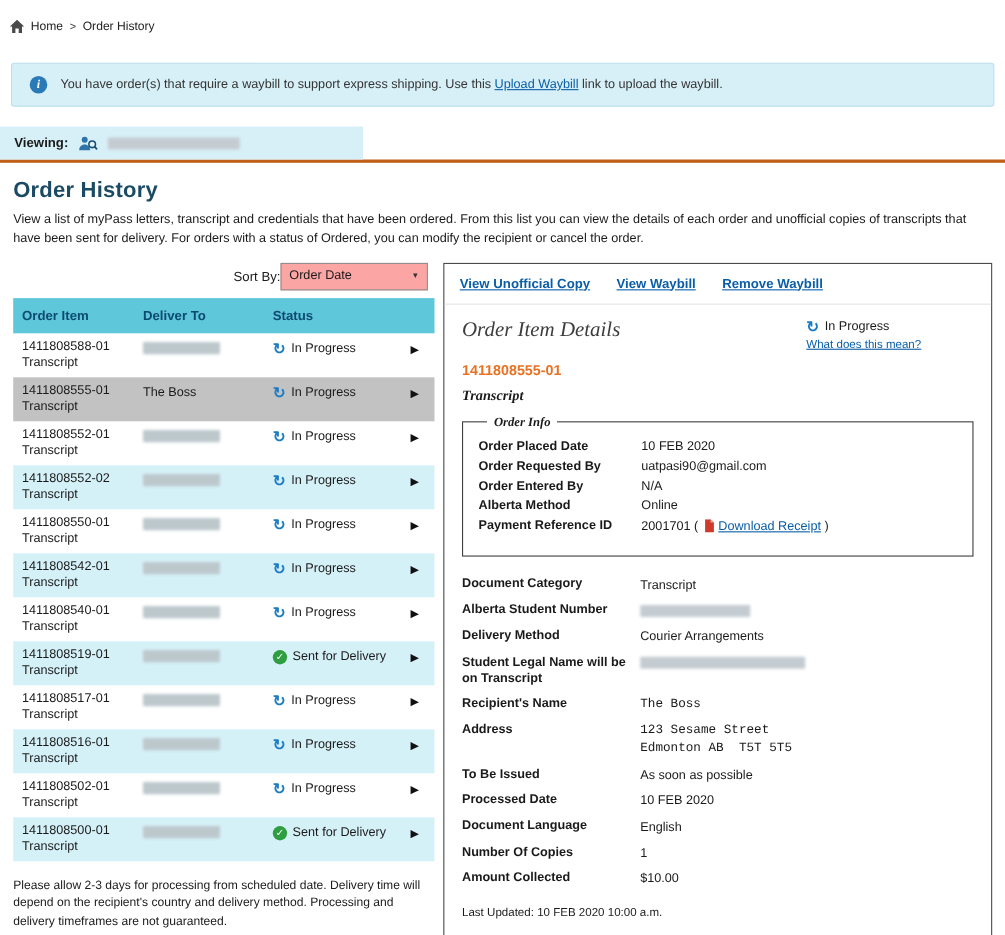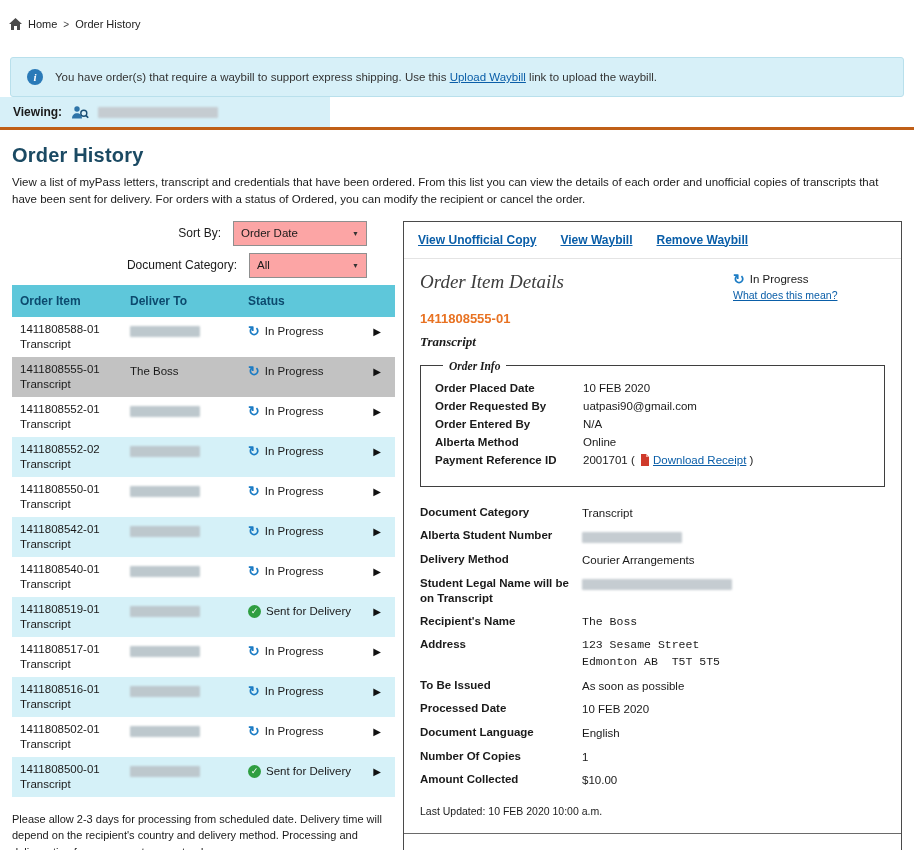--- a/index.html
+++ b/index.html
@@ -3,29 +3,29 @@
 <meta charset="utf-8">
 <style>
 *{box-sizing:border-box;margin:0;padding:0}
 body{width:914px;height:850px;overflow:hidden;font-family:"Liberation Sans",sans-serif;background:#fff;color:#1a1a1a;font-size:12px}
 a{color:#0a5ea8}
 .breadcrumb{display:flex;align-items:center;gap:6px;padding:18px 9px;font-size:11px;color:#222}
 .crumb-sep{color:#444;font-size:10px}
 .crumb-link{color:#222;text-decoration:none;cursor:pointer}
 .alert{margin:9px 10px 0;background:#d7f0f8;border:1px solid #b9e0ec;border-radius:3px;padding:11px 16px;display:flex;align-items:center;gap:12px;font-size:11.5px;color:#333}
 .info-icon{flex:none;width:16px;height:16px;border-radius:50%;background:#2a7ab8;color:#fff;font-weight:bold;font-size:11px;text-align:center;line-height:16px;font-family:"Liberation Serif",serif;font-style:italic}
-.viewing-bar{height:33px;border-bottom:3px solid #c05f17;display:flex;margin-top:0}
+.viewing-bar{height:33px;border-bottom:3px solid #c05f17;display:flex;margin-top:18px}
 .viewing-tab{width:330px;background:#d7f0f8;display:flex;align-items:center;gap:9px;padding:0 13px;font-size:12px}
 .viewing-label{font-weight:bold}
 .main{padding:0 12px}
 .page-title{font-size:20px;color:#1b4a63;font-weight:bold;margin:14px 0 7px;letter-spacing:.2px}
 .desc{font-size:11.5px;line-height:1.5;margin-bottom:12px}
 .content{display:flex;gap:8px;align-items:flex-start}
 .left-col{width:383px;flex:none}
-.filter-row{display:flex;align-items:center;justify-content:flex-end;gap:12px;margin:0 28px 7px 0}
+.filter-row{display:flex;align-items:center;justify-content:flex-end;gap:0;margin:0 6px 7px 0}
 .filter-label{font-size:12px;color:#1a1a1a}
 .select{border:1px solid #8f8f8f;background:#fca5a5;height:25px;display:flex;align-items:center;justify-content:space-between;padding:0 7px;font-size:11.5px;cursor:pointer}
 .select.w1{width:134px}
 .select.w2{width:118px}
 .caret{font-size:7px;color:#333}
 .thead{display:grid;grid-template-columns:110px 118px 119px 36px;background:#5ec7da;font-weight:bold;font-size:12px;color:#0c4a6e;padding:9px 0;margin-top:6px}
 .thead>div{padding-left:8px}
 .trow{display:grid;grid-template-columns:110px 118px 119px 36px;min-height:40px;font-size:11.5px;cursor:pointer}
 .trow.alt{background:#d5f1f8}
 .trow.selected{background:#c2c2c2}
@@ -108,27 +108,20 @@
 
   <div class="content">
     <div class="left-col">
       <div class="filter-row">
         <span class="filter-label">Sort By:</span>
         <div class="select w1">
           <span>Order Date</span>
           <span class="caret">▼</span>
         </div>
       </div>
-      <div class="filter-row">
-        <span class="filter-label">Document Category:</span>
-        <div class="select w2">
-          <span>All</span>
-          <span class="caret">▼</span>
-        </div>
-      </div>
 
       <div class="thead">
         <div>Order Item</div>
         <div>Deliver To</div>
         <div>Status</div>
         <div></div>
       </div>
       <div>
           <div class="trow">
             <div class="cell c-item">

